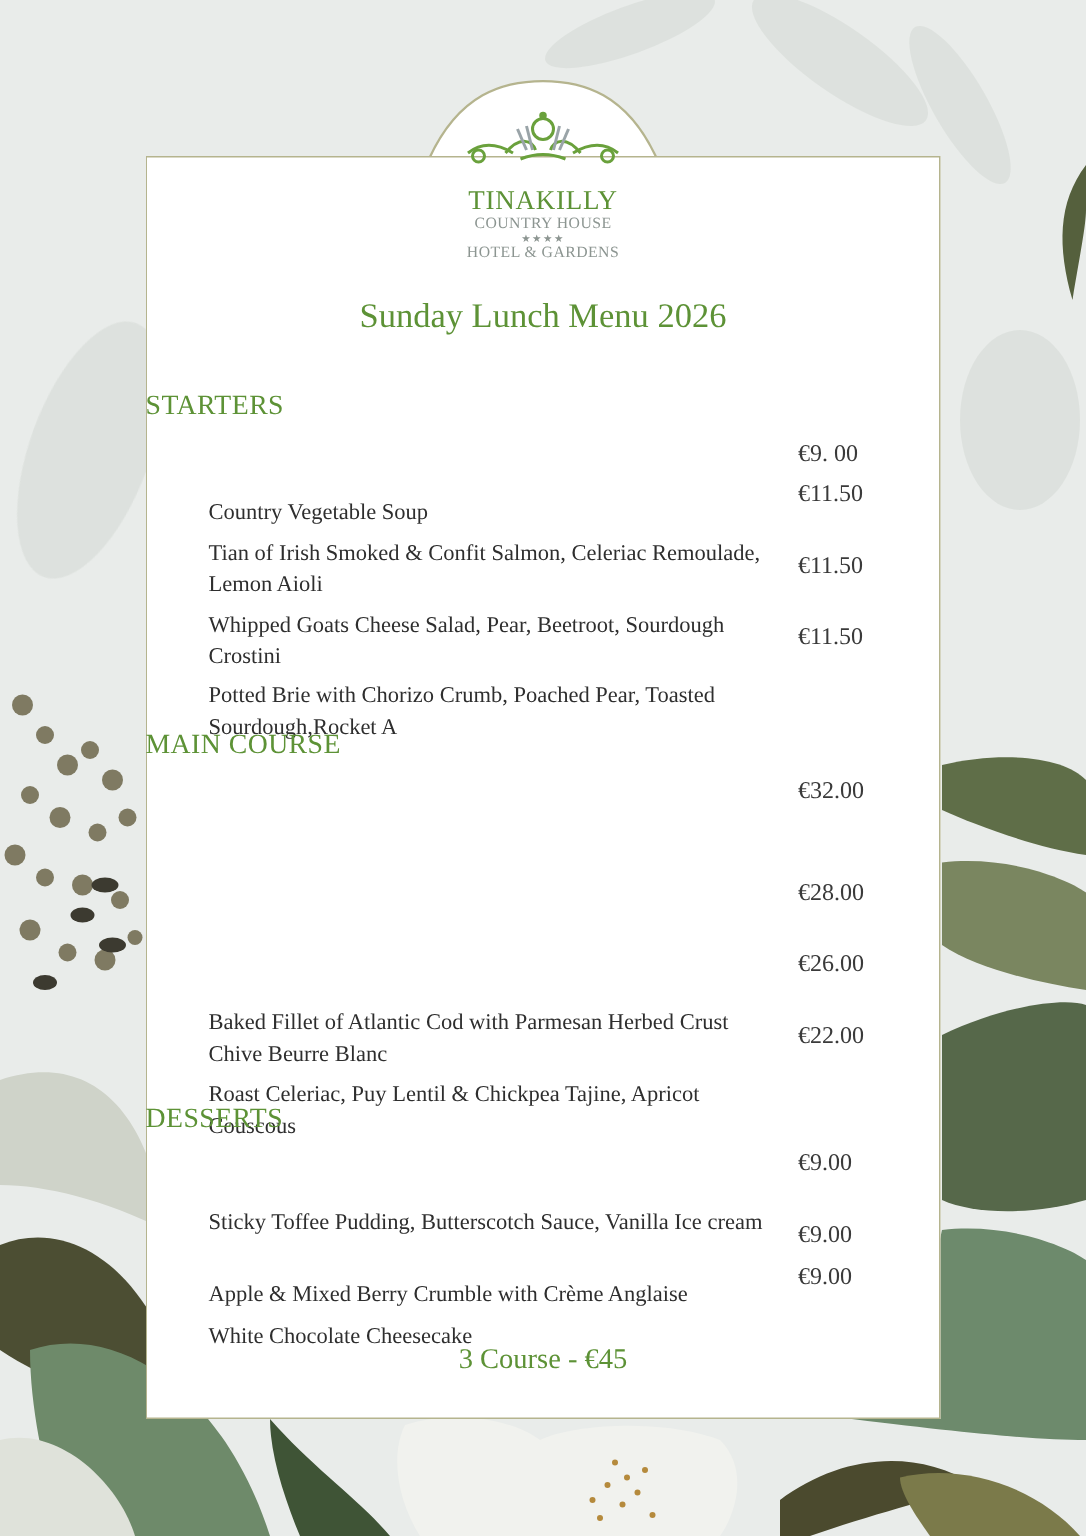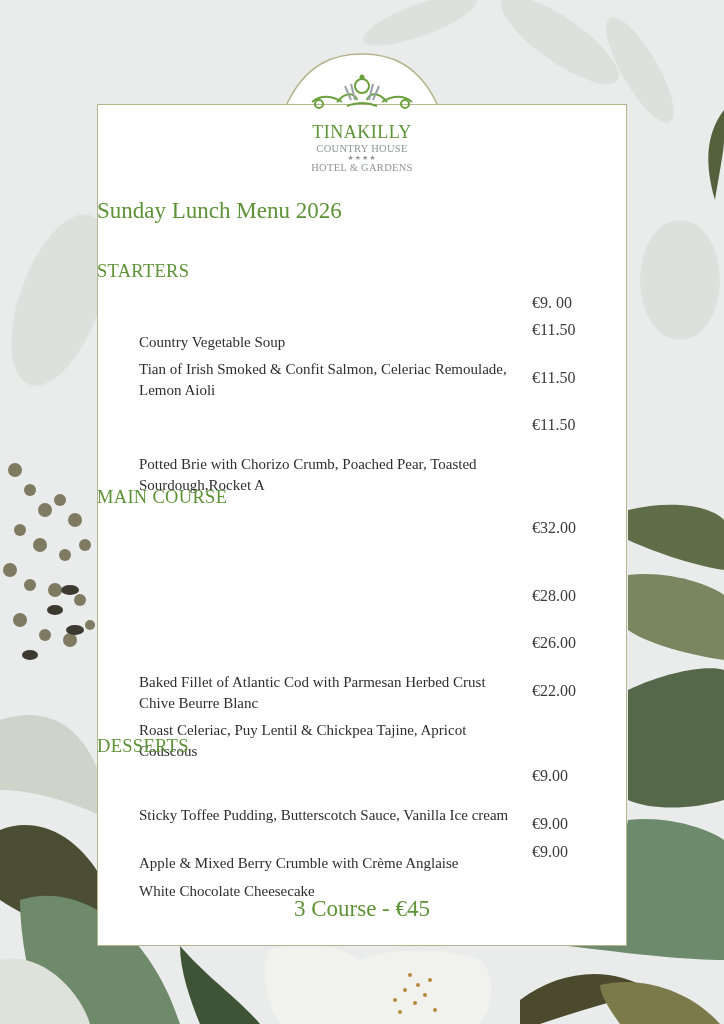--- a/index.html
+++ b/index.html
@@ -21,38 +21,38 @@
   }
   .logo-name {
     color: #5d9236; font-size: 18px; letter-spacing: 0.5px; line-height: 22px;
     margin-top: 5px; font-family: "Liberation Serif", serif;
   }
   .logo-sub {
     color: #8c9591; font-size: 10.5px; line-height: 11px; letter-spacing: 0.3px;
   }
   .logo-stars { color: #8c9591; font-size: 7px; line-height: 8px; letter-spacing: 1px; }
   .title {
-    position: absolute; left: 97px; width: 530px; top: 198px; 
+    position: absolute; left: 97px; width: 530px; top: 198px; text-align: center;
     color: #5d9236; font-size: 23px;
   }
   .section {
     position: absolute; left: 97px; width: 530px; 
     color: #5d9236; font-size: 18.5px; letter-spacing: 0.3px;
   }
   .item {
     position: absolute; left: 139px; width: 440px;
     color: #2e2e2e; font-size: 15px; line-height: 21px;
   }
   .item .name { width: 370px; display: block; margin-top: 41px; }
   .item .price {
     position: absolute; left: 393px; top: 0; font-size: 16px; color: #3a3a3a;
   }
   .footer {
     position: absolute; left: 97px; width: 530px; top: 896px; text-align: center;
-    color: #5d9236; font-size: 23px;
+    color: #5d9236; font-size: 19px;
   }
 </style>
 </head>
 <body>
 
 <svg class="bg" width="724" height="1024" viewBox="0 0 724 1024">
 
   <g opacity="0.35" fill="#c9cfc9">
     <ellipse cx="560" cy="40" rx="70" ry="22" transform="rotate(35 560 40)"></ellipse>
     <ellipse cx="640" cy="70" rx="60" ry="18" transform="rotate(60 640 70)"></ellipse>
@@ -153,20 +153,21 @@
 <div class="section" style="top:261px">STARTERS</div>
 <div class="item" style="top:291px">
   <span class="name">Country Vegetable Soup</span>
   <span class="price" style="top:1px">€9. 00</span>
 </div>
 <div class="item" style="top:318px">
   <span class="name">Tian of Irish Smoked &amp; Confit Salmon, Celeriac Remoulade, Lemon Aioli</span>
   <span class="price" style="top:1px">€11.50</span>
 </div>
 <div class="item" style="top:366px">
+  <span class="name">Whipped Goats Cheese Salad, Pear, Beetroot, Sourdough Crostini</span>
   <span class="price" style="top:1px">€11.50</span>
 </div>
 <div class="item" style="top:413px">
   <span class="name">Potted Brie with Chorizo Crumb, Poached Pear, Toasted Sourdough,Rocket A</span>
   <span class="price" style="top:1px">€11.50</span>
 </div>
 
 <div class="section" style="top:487px">MAIN COURSE</div>
 <div class="item" style="top:516px">
   <span class="price" style="top:1px">€32.00</span>

